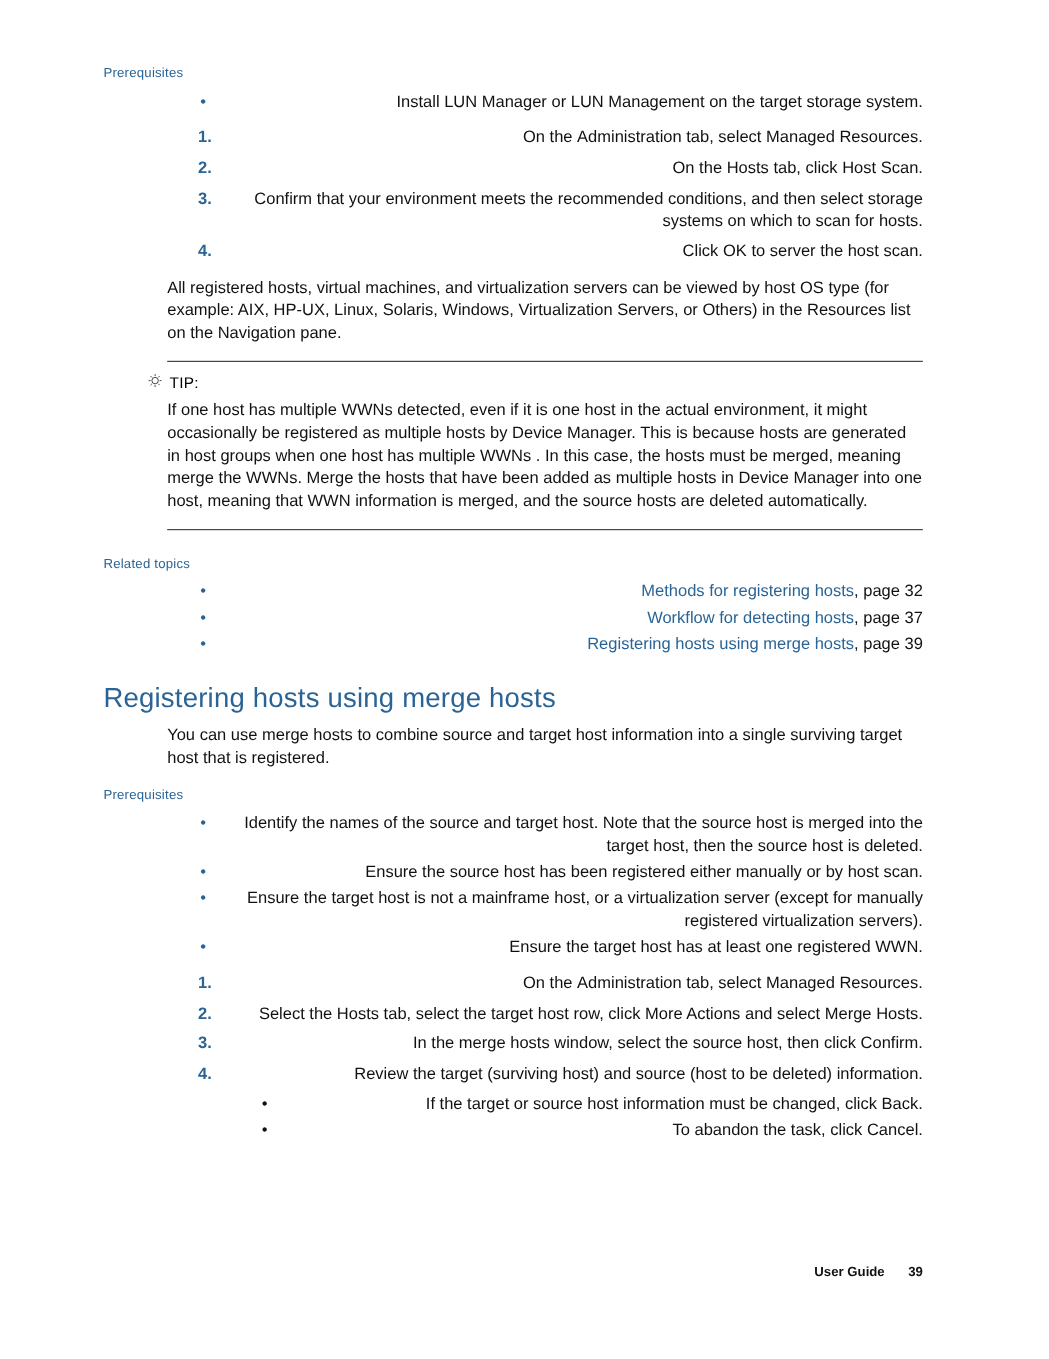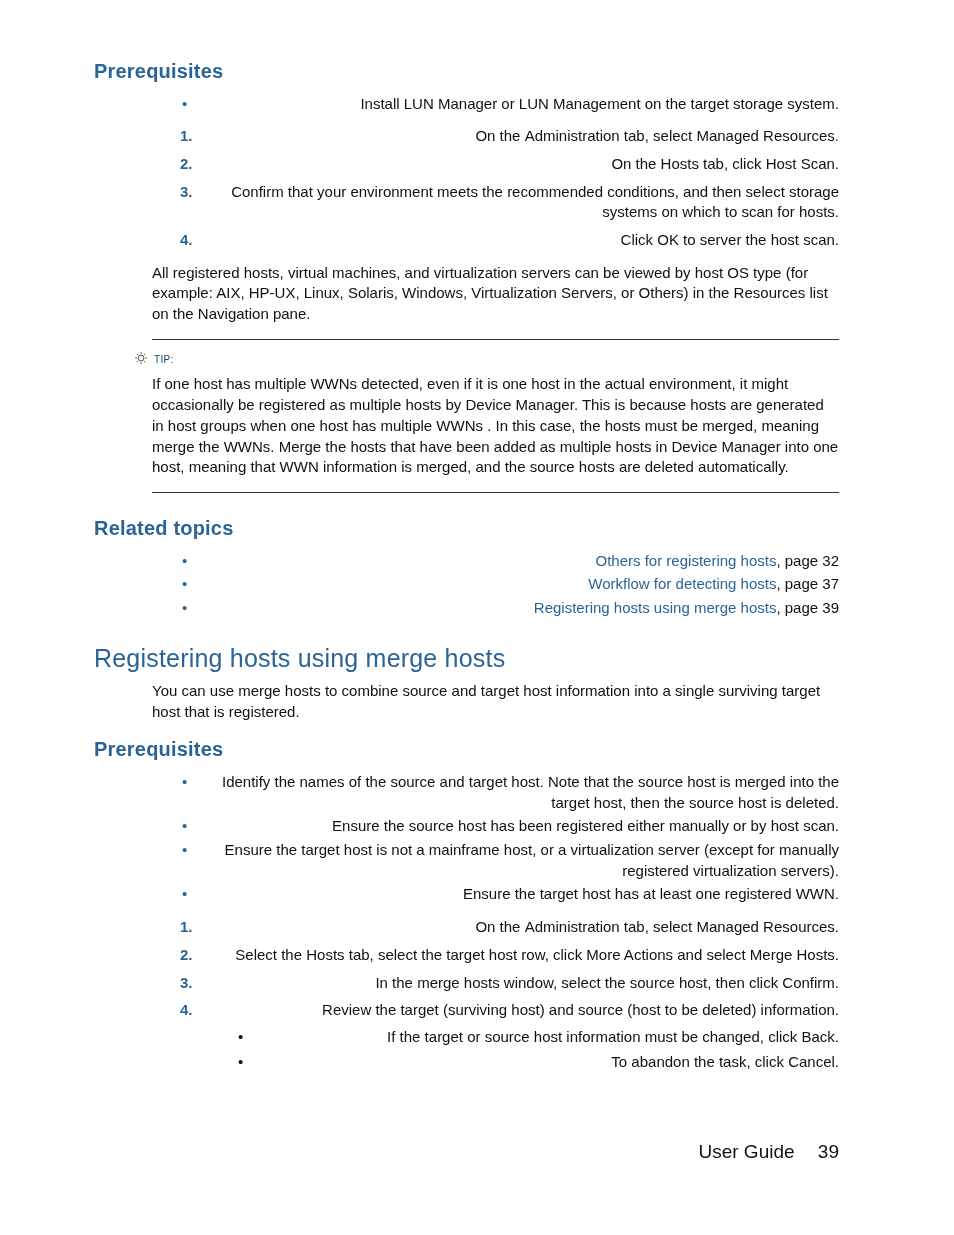--- a/index.html
+++ b/index.html
@@ -14,22 +14,22 @@
     height: 1235px;
     background: #fff;
     position: relative;
     box-sizing: border-box;
   }
   .page {
     padding: 58px 115px 0 94px;
   }
   .h3 {
     color: #2a6496;
-    font-size: 20px;
-    font-weight: 700;
+    font-size: 12px;
+    font-weight: 400;
     margin: 0 0 8px 0;
     letter-spacing: 0.2px;
   }
   .h2 {
     color: #2a6496;
     font-size: 25px;
     font-weight: 300;
     margin: 22px 0 6px 0;
     letter-spacing: 0.2px;
   }
@@ -101,37 +101,37 @@
     position: relative;
   }
   .tip-label-row {
     display: flex;
     align-items: center;
     gap: 6px;
     margin-bottom: 4px;
     margin-left: -18px;
   }
   .tip-label {
-    color: #0c4a6e;
-    font-size: 10px;
+    color: #000000;
+    font-size: 14px;
     font-weight: 400;
     letter-spacing: 0.3px;
   }
   .tip-text {
     margin: 0;
   }
   .link {
     color: #2a6496;
   }
   .footer {
     position: absolute;
     bottom: 70px;
     right: 115px;
-    font-size: 19px;
-    font-weight: 400;
+    font-size: 12px;
+    font-weight: 700;
   }
   .footer .pg {
     display: inline-block;
     margin-left: 18px;
   }
   .tip-icon-svg { width:14px; height:14px; stroke:#333; fill:none; stroke-width:1.4; }
 </style>
 </head>
 <body>
 
@@ -171,21 +171,21 @@
         <span class="tip-label">TIP:</span>
       </div>
       <p class="tip-text">If one host has multiple WWNs detected, even if it is one host in the actual environment, it might occasionally be registered as multiple hosts by Device Manager. This is because hosts are generated in host groups when one host has multiple WWNs . In this case, the hosts must be merged, meaning merge the WWNs. Merge the hosts that have been added as multiple hosts in Device Manager into one host, meaning that WWN information is merged, and the source hosts are deleted automatically.</p>
     </div>
   </div>
 
   <div class="h3">Related topics</div>
 
   <div class="body-indent">
     <ul class="bullets">
-      <li><span class="link">Others for registering hosts</span><span>, page 32</span></li>
+      <li><span class="link">Methods for registering hosts</span><span>, page 32</span></li>
       <li><span class="link">Workflow for detecting hosts</span><span>, page 37</span></li>
       <li><span class="link">Registering hosts using merge hosts</span><span>, page 39</span></li>
     </ul>
   </div>
 
   <div class="h2">Registering hosts using merge hosts</div>
 
   <div class="body-indent">
     <p class="para" style="margin-top:4px">You can use merge hosts to combine source and target host information into a single surviving target host that is registered.</p>
   </div>

